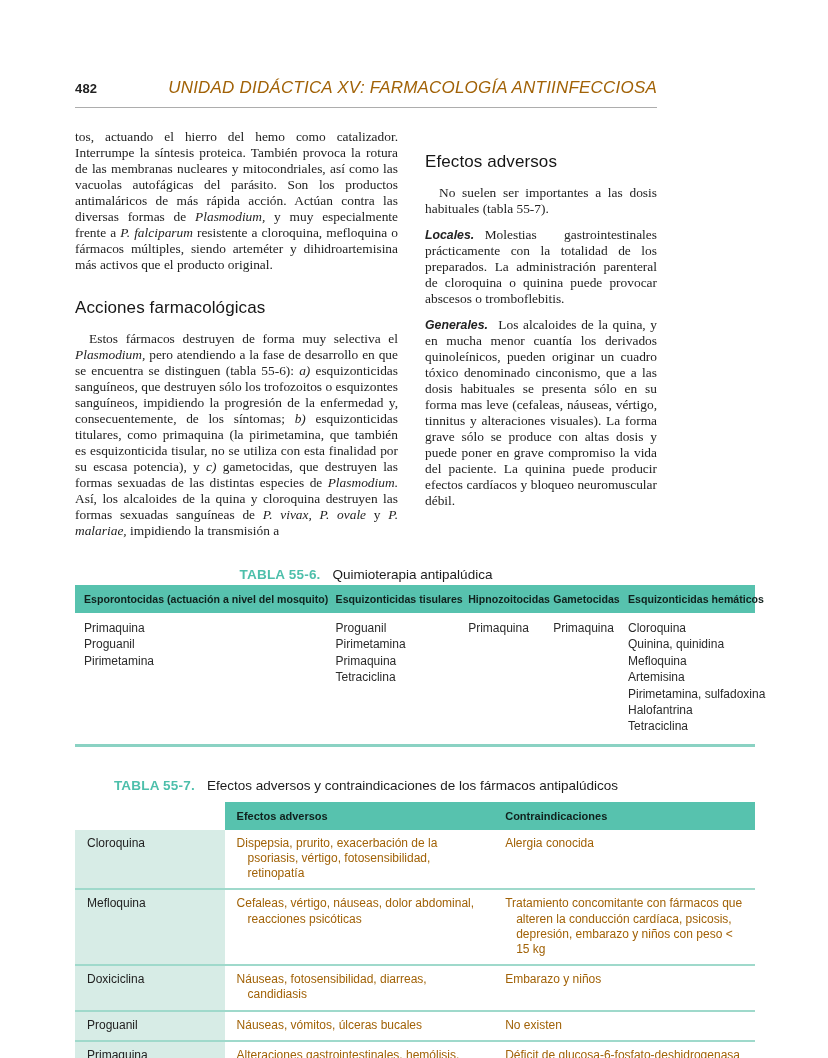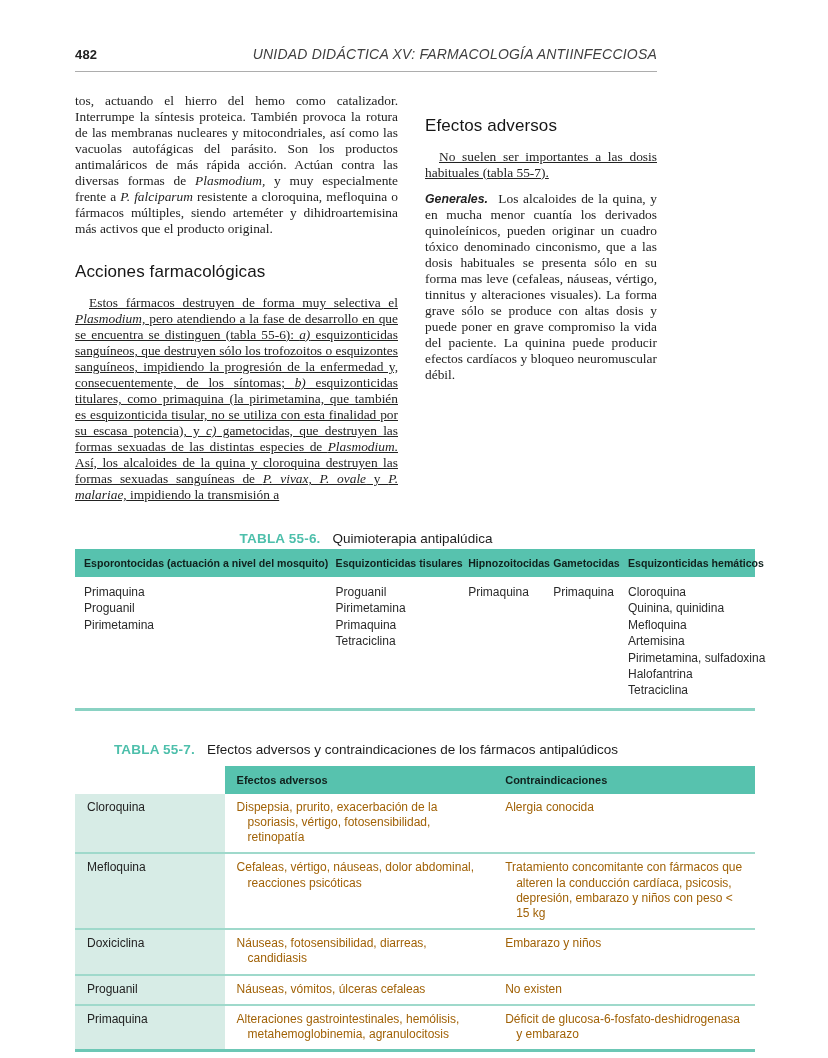--- a/index.html
+++ b/index.html
@@ -7,31 +7,31 @@
     width:828px;height:1058px;overflow:hidden;
     font-family:"Liberation Sans","DejaVu Sans",sans-serif;
     color:#1e1e1e;
     -webkit-font-smoothing:antialiased;
   }
   .page{box-sizing:border-box;width:730px;height:1058px;padding:46px 73px 0 75px;}
 
   
   .pg-head{display:flex;justify-content:space-between;align-items:baseline;}
   .pg-num{font-weight:bold;font-size:13px;letter-spacing:.2px;color:#222;}
-  .pg-running{font-style:italic;font-size:14px;color:#404040;letter-spacing:.2px;}
+  .pg-running{font-style:italic;font-size:17px;color:#a16207;letter-spacing:.2px;margin-top:32px;}
   .pg-rule{border:none;border-top:1.5px solid #adadad;margin:9px 0 0 0;}
 
   
   .columns{display:grid;grid-template-columns:323px 1fr;column-gap:27px;margin-top:21px;}
   .body-p{
     font-family:"Liberation Serif","DejaVu Serif",serif;
     font-size:13.4px;line-height:16px;text-align:justify;margin:0;
     color:#222;
   }
-  .body-p.indent{text-indent:14px;text-decoration:underline;}
+  .body-p.indent{text-indent:14px;}
   .sec-heading{
     font-family:"Liberation Sans","DejaVu Sans",sans-serif;
     font-weight:400;font-size:17px;color:#161616;
     margin:25px 0 13px 0;letter-spacing:.1px;
   }
   .sec-heading.first-right{margin-top:23px;}
   .labeled{margin-top:10px;}
   .it{font-style:italic;}
   .bd{font-weight:bold;}
   .gap{margin-right:.85em;}
@@ -89,20 +89,21 @@
 
   <div class="columns">
     <div>
       <p class="body-p"><span>tos, actuando el hierro del hemo como catalizador. Interrumpe la síntesis proteica. También provoca la rotura de las membranas nucleares y mitocondriales, así como las vacuolas autofágicas del parásito. Son los productos antimaláricos de más rápida acción. Actúan contra las diversas formas de </span><span class="it">Plasmodium,</span><span> y muy especialmente frente a </span><span class="it">P. falciparum</span><span> resistente a cloroquina, mefloquina o fármacos múltiples, siendo arteméter y dihidroartemisina más activos que el producto original.</span></p>
       <h2 class="sec-heading">Acciones farmacológicas</h2>
       <p class="body-p indent"><span>Estos fármacos destruyen de forma muy selectiva el </span><span class="it">Plasmodium,</span><span> pero atendiendo a la fase de desarrollo en que se encuentra se distinguen (tabla 55-6): </span><span class="it">a)</span><span> esquizonticidas sanguíneos, que destruyen sólo los trofozoitos o esquizontes sanguíneos, impidiendo la progresión de la enfermedad y, consecuentemente, de los síntomas; </span><span class="it">b)</span><span> esquizonticidas titulares, como primaquina (la pirimetamina, que también es esquizonticida tisular, no se utiliza con esta finalidad por su escasa potencia), y </span><span class="it">c)</span><span> gametocidas, que destruyen las formas sexuadas de las distintas especies de </span><span class="it">Plasmodium.</span><span> Así, los alcaloides de la quina y cloroquina destruyen las formas sexuadas sanguíneas de </span><span class="it">P. vivax, P. ovale</span><span> y </span><span class="it">P. malariae,</span><span> impidiendo la transmisión a</span></p>
     </div>
     <div>
       <h2 class="sec-heading first-right">Efectos adversos</h2>
       <p class="body-p indent">No suelen ser importantes a las dosis habituales (tabla 55-7).</p>
+      <p class="body-p labeled"><span class="it bd sans-lab gap">Locales.</span><span>Molestias gastrointestinales prácticamente con la totalidad de los preparados. La administración parenteral de cloroquina o quinina puede provocar abscesos o tromboflebitis.</span></p>
       <p class="body-p labeled"><span class="it bd sans-lab gap">Generales.</span><span>Los alcaloides de la quina, y en mucha menor cuantía los derivados quinoleínicos, pueden originar un cuadro tóxico denominado cinconismo, que a las dosis habituales se presenta sólo en su forma mas leve (cefaleas, náuseas, vértigo, tinnitus y alteraciones visuales). La forma grave sólo se produce con altas dosis y puede poner en grave compromiso la vida del paciente. La quinina puede producir efectos cardíacos y bloqueo neuromuscular débil.</span></p>
     </div>
   </div>
 
   <p class="tbl-title t56-title">
     <span class="lbl">TABLA 55-6.</span><span>Quimioterapia antipalúdica</span>
   </p>
   <table class="t56">
     <colgroup>
       <col style="width:37%">
@@ -192,21 +193,21 @@
         <td>
             <div class="hang">Náuseas, fotosensibilidad, diarreas, candidiasis</div>
           </td>
         <td>
             <div class="hang">Embarazo y niños</div>
           </td>
       </tr>
       <tr>
         <td class="drug">Proguanil</td>
         <td>
-            <div class="hang">Náuseas, vómitos, úlceras cefaleas</div>
+            <div class="hang">Náuseas, vómitos, úlceras bucales</div>
           </td>
         <td>
             <div class="hang">No existen</div>
           </td>
       </tr>
       <tr>
         <td class="drug">Primaquina</td>
         <td>
             <div class="hang">Alteraciones gastrointestinales, hemólisis, metahemoglobinemia, agranulocitosis</div>
           </td>

